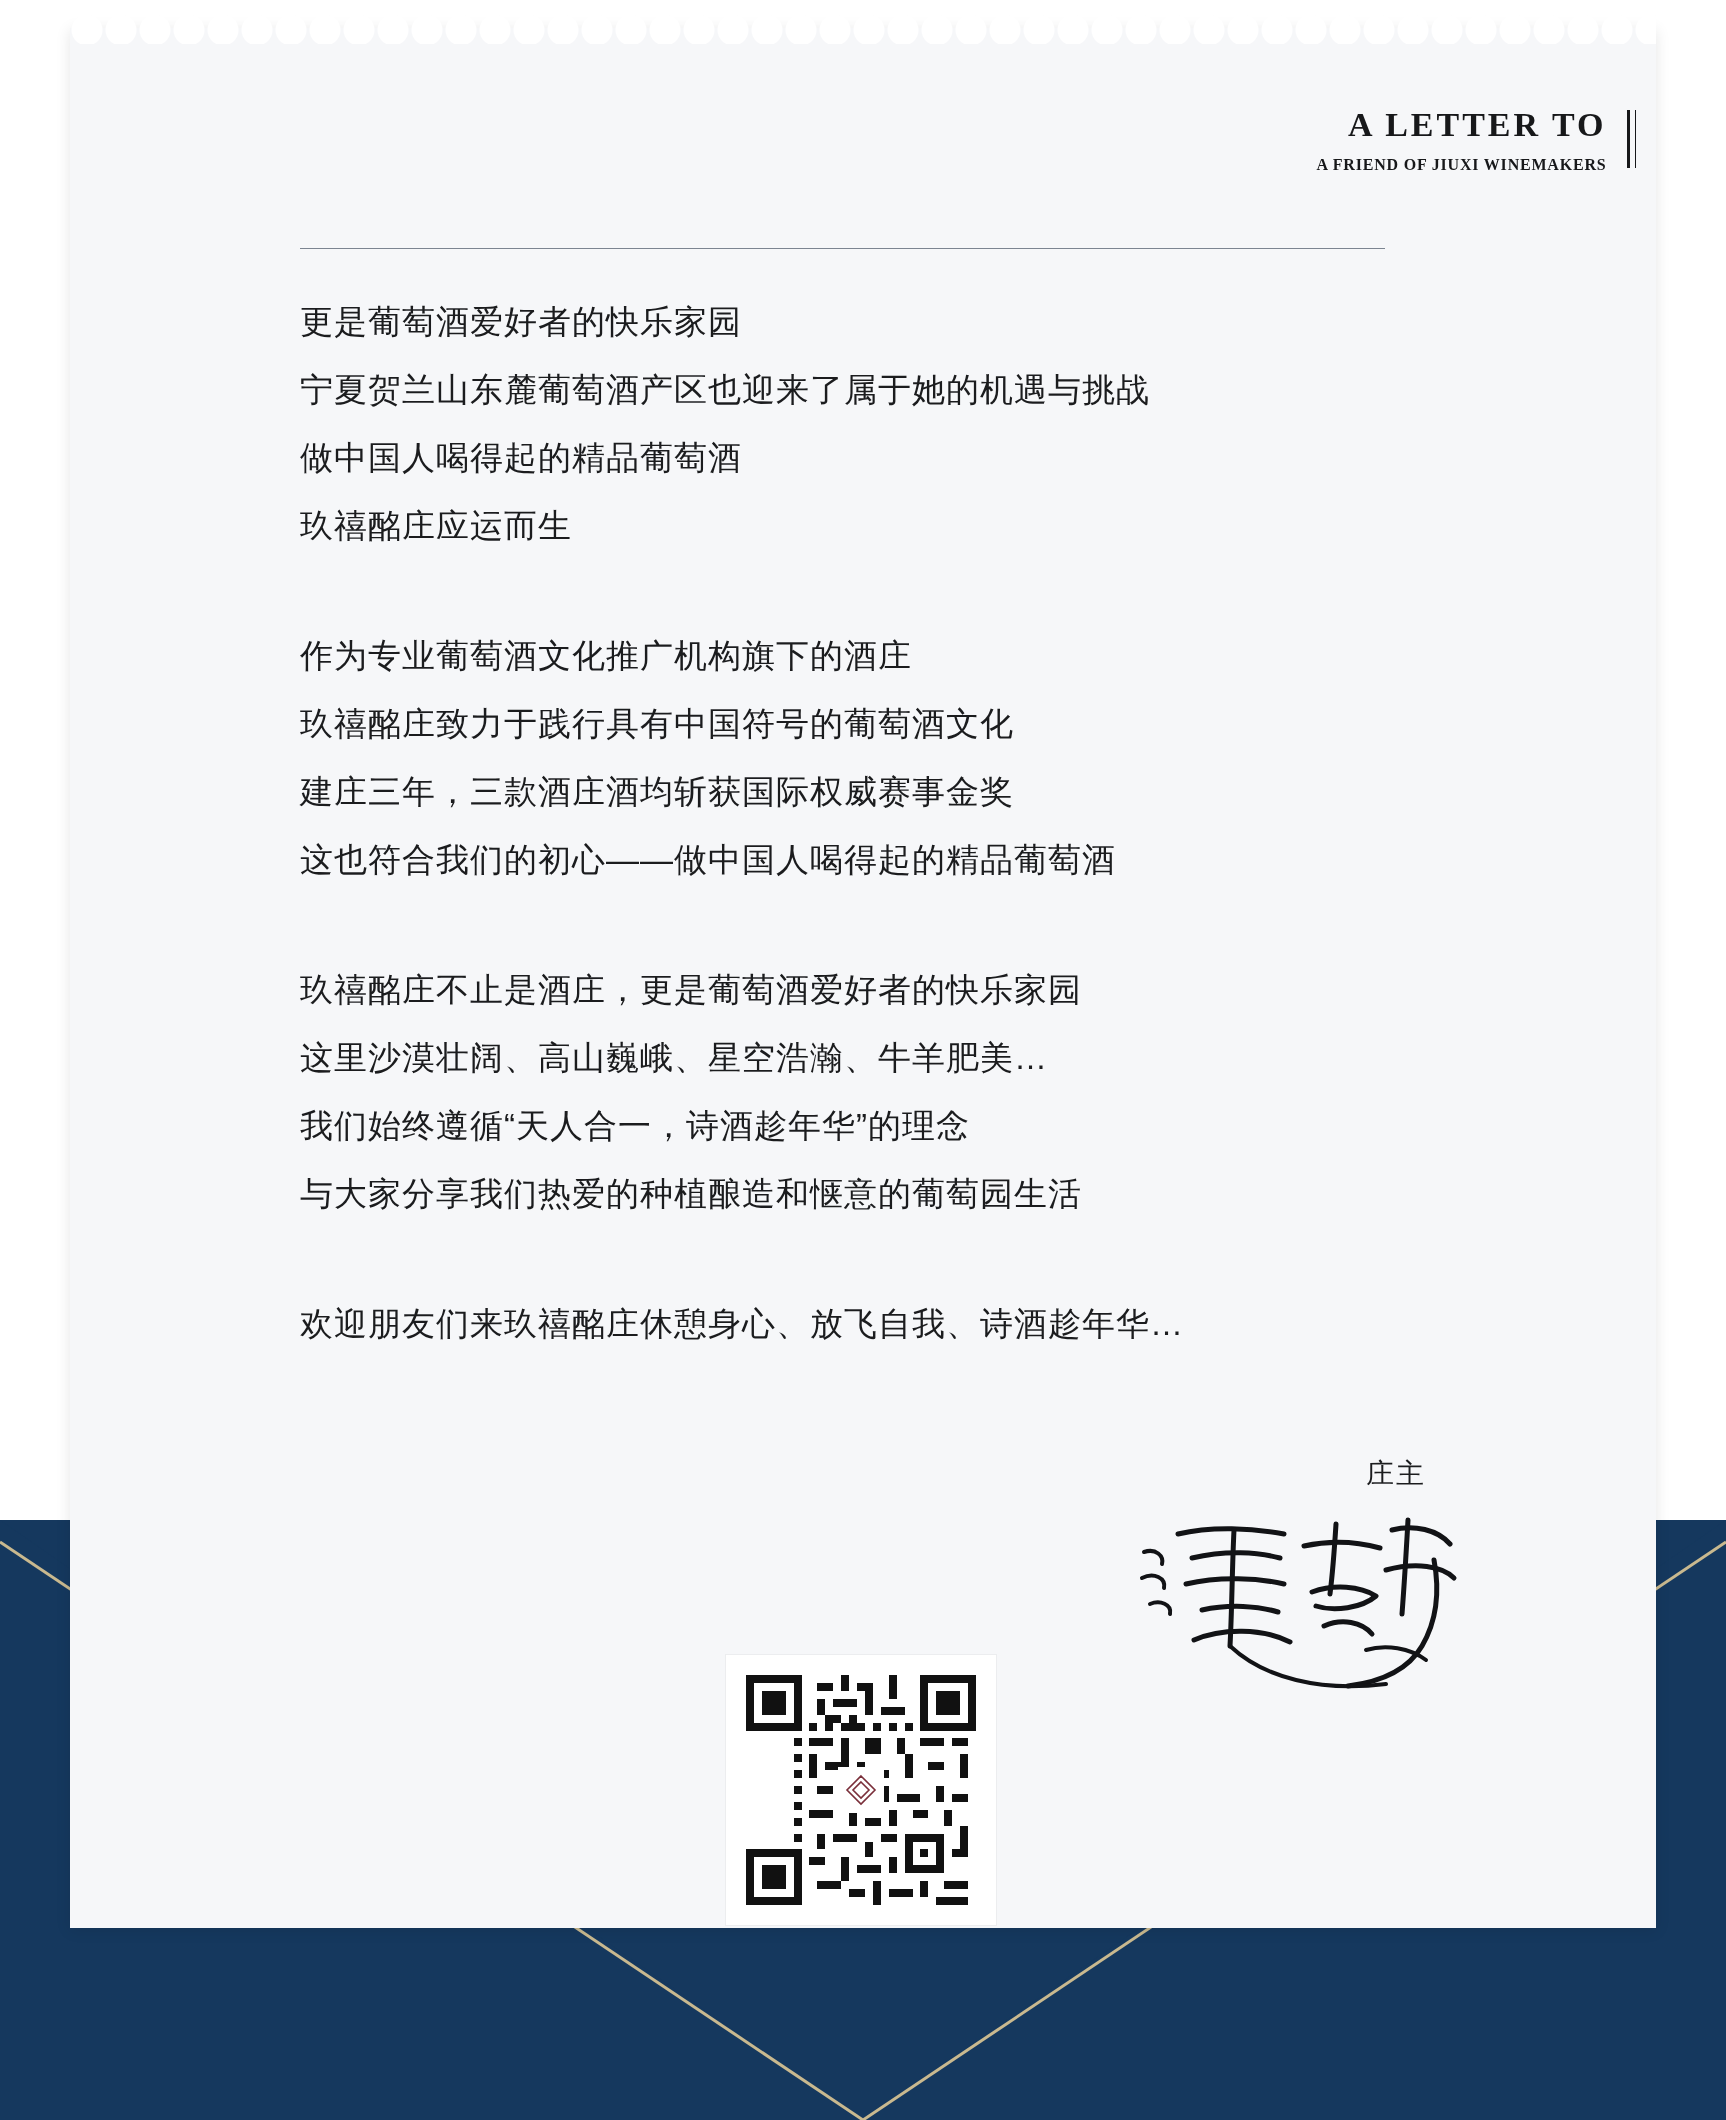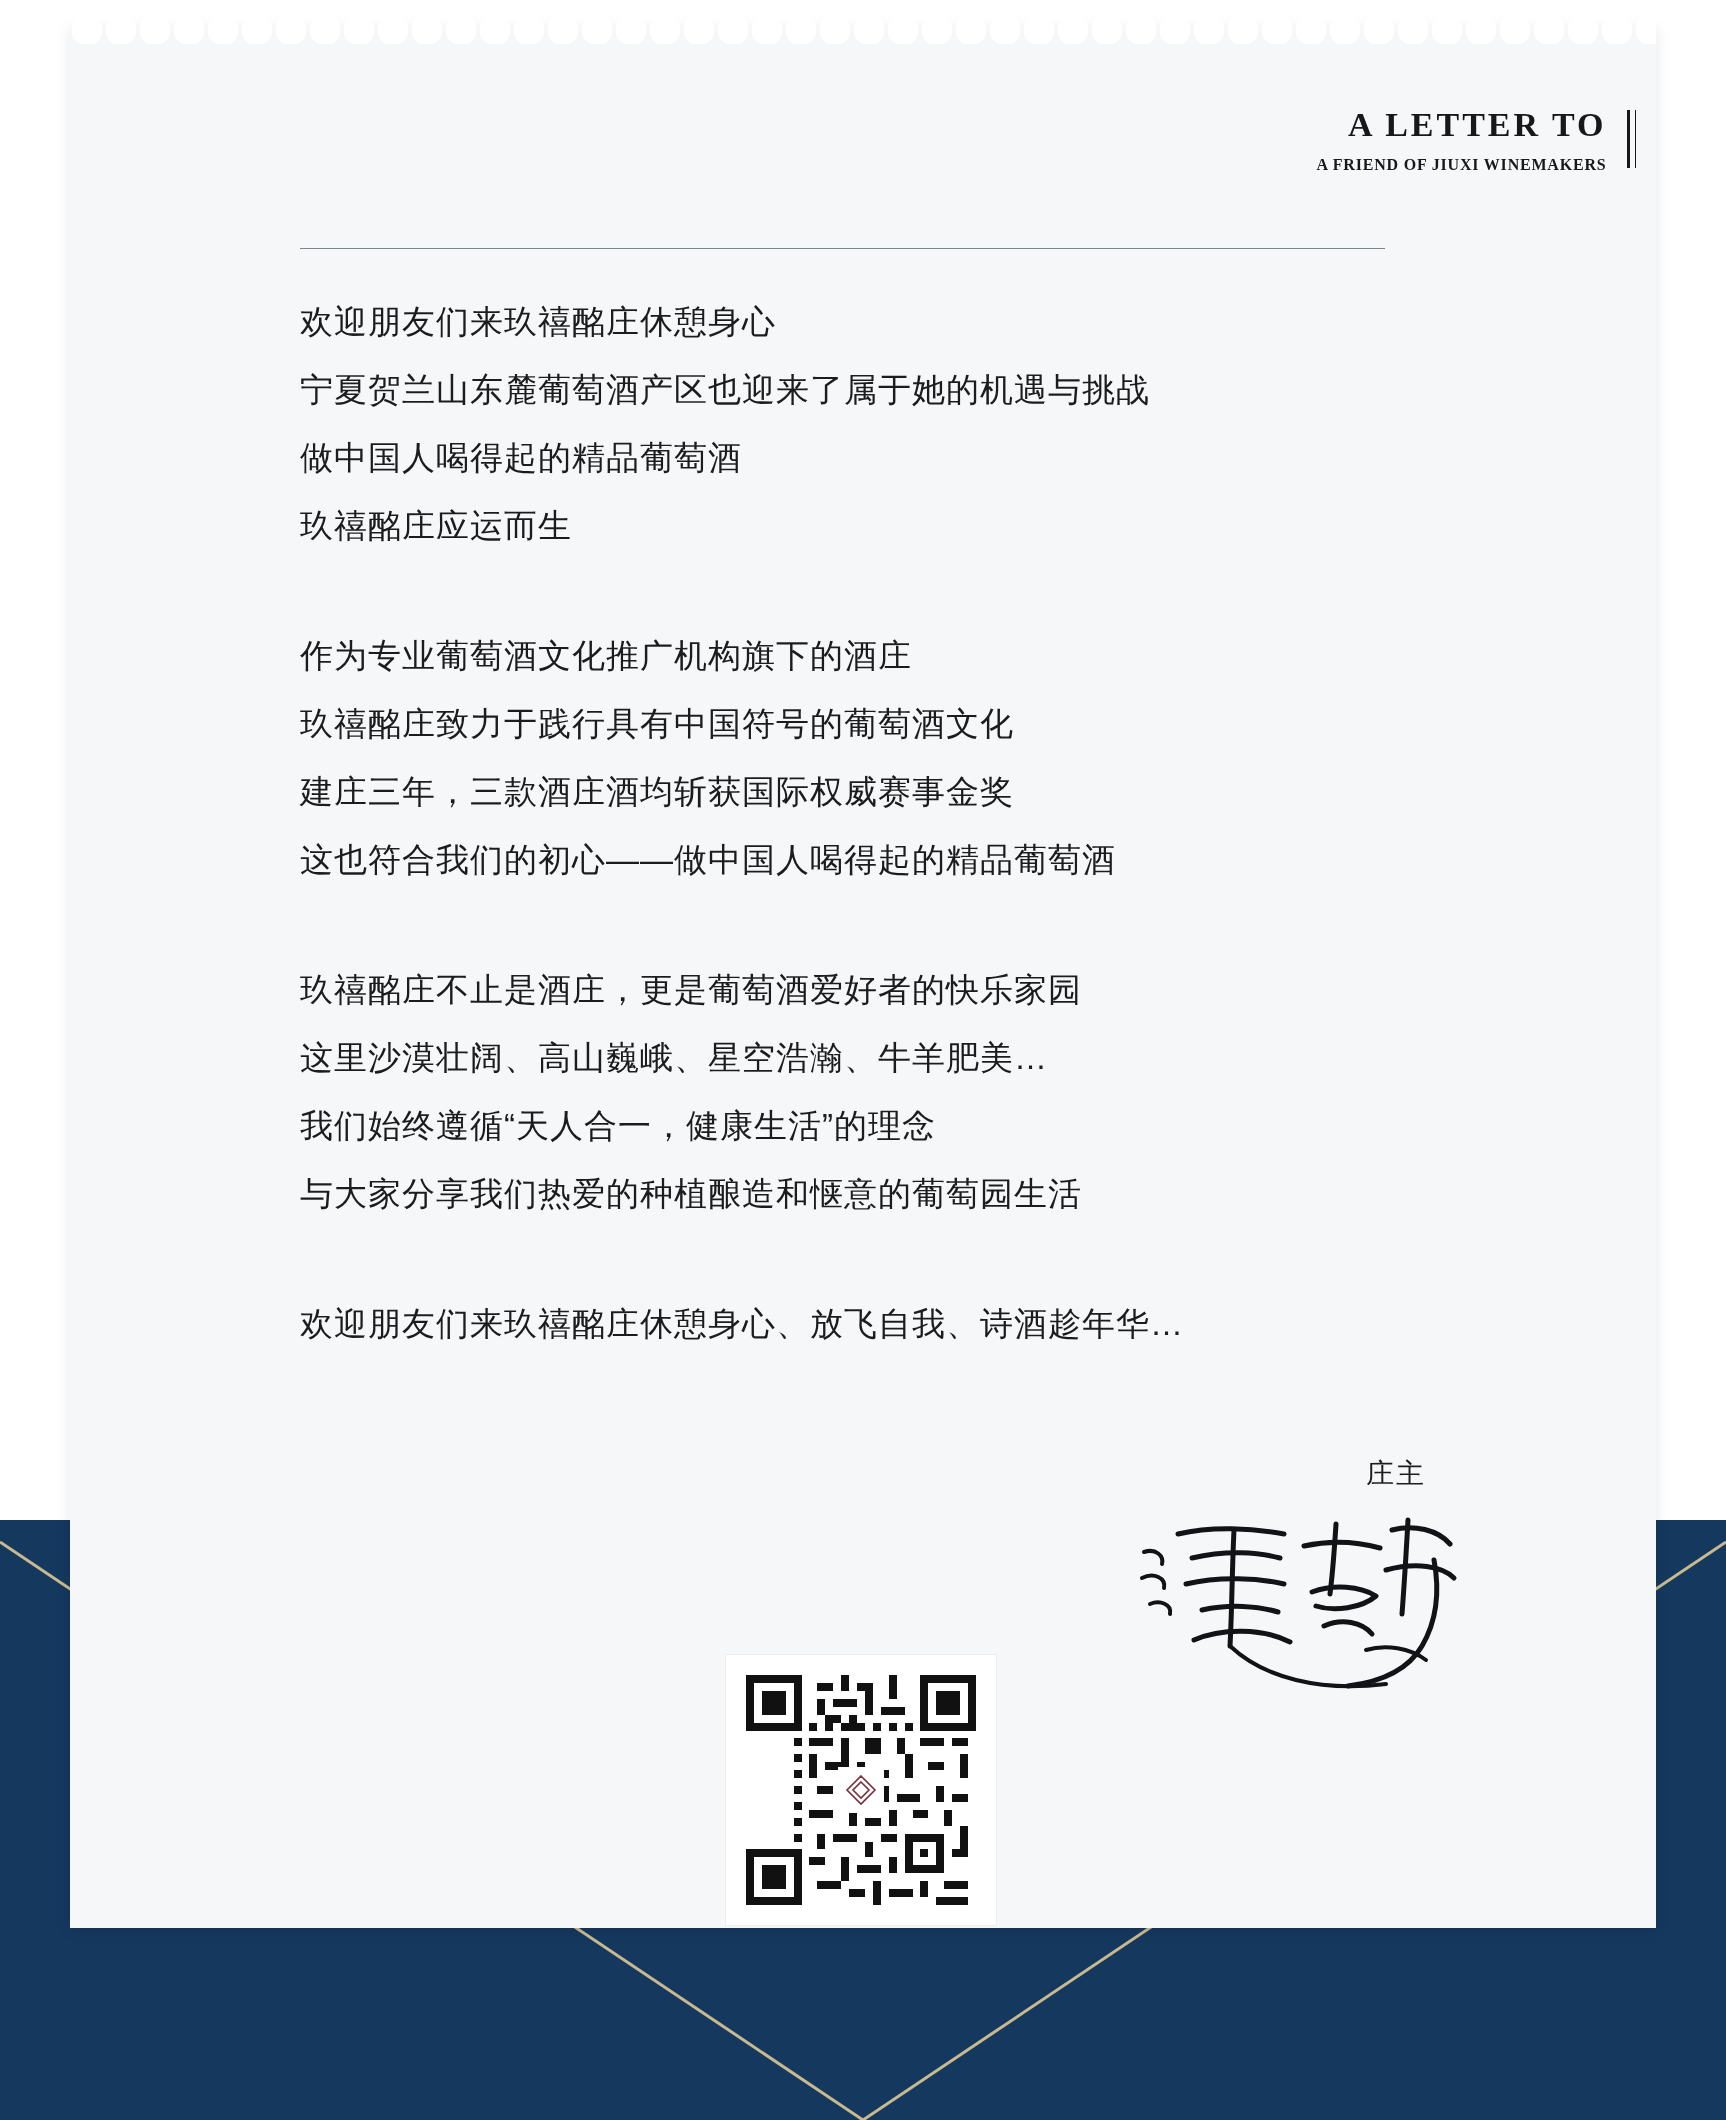--- a/index.html
+++ b/index.html
@@ -252,37 +252,37 @@
       <i></i>
         <i class="thin"></i>
     </div>
   </div>
 </div>
 <div class="header-rule"></div>
 
 <div class="body-text">
 
   <p class="para">
-    <span class="line">欢迎朋友们来玖禧酩庄休憩身心</span><br>
+    <span class="line">更是葡萄酒爱好者的快乐家园</span><br>
     <span class="line">宁夏贺兰山东麓葡萄酒产区也迎来了属于她的机遇与挑战</span><br>
     <span class="line">做中国人喝得起的精品葡萄酒</span><br>
     <span class="line">玖禧酩庄应运而生</span>
   </p>
 
   <p class="para">
     <span class="line">作为专业葡萄酒文化推广机构旗下的酒庄</span><br>
     <span class="line">玖禧酩庄致力于践行具有中国符号的葡萄酒文化</span><br>
     <span class="line">建庄三年，三款酒庄酒均斩获国际权威赛事金奖</span><br>
     <span class="line">这也符合我们的初心——做中国人喝得起的精品葡萄酒</span>
   </p>
 
   <p class="para">
     <span class="line">玖禧酩庄不止是酒庄，更是葡萄酒爱好者的快乐家园</span><br>
     <span class="line">这里沙漠壮阔、高山巍峨、星空浩瀚、牛羊肥美…</span><br>
-    <span class="line">我们始终遵循“天人合一，健康生活”的理念</span><br>
+    <span class="line">我们始终遵循“天人合一，诗酒趁年华”的理念</span><br>
     <span class="line">与大家分享我们热爱的种植酿造和惬意的葡萄园生活</span>
   </p>
 
   <p class="para">
     <span class="line">欢迎朋友们来玖禧酩庄休憩身心、放飞自我、诗酒趁年华…</span>
   </p>
 
 </div>
 
 <div class="sig-role">庄主</div>

